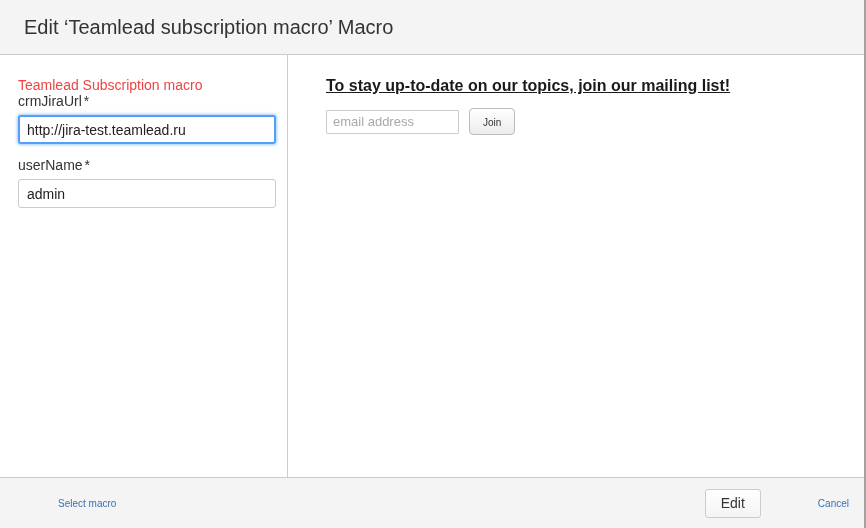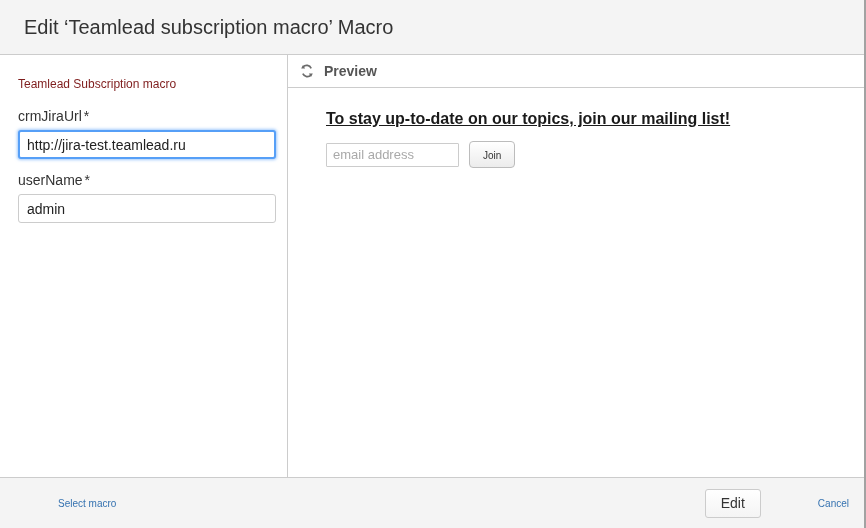--- a/index.html
+++ b/index.html
@@ -40,23 +40,22 @@
     min-height: 0;
     background: #fff;
   }
   .params-panel {
     width: 288px;
     flex: 0 0 288px;
     border-right: 1px solid #ccc;
     padding: 22px 18px 0 18px;
   }
   .macro-name {
-    font-size: 12px;
-    color: #7f1d1d;
-    margin-bottom: 17px;
+    font-size: 14px;
+    color: #ef4444;
   }
   .field-label {
     font-size: 14px;
     color: #333;
     margin-bottom: 6px;
   }
   .field-label .req { color: #333; margin-left: 2px; }
   .text-input {
     display: block;
     width: 258px;
@@ -198,33 +197,20 @@
       </div>
       <input type="text" class="text-input focused" value="http://jira-test.teamlead.ru" style="">
 
       <div class="field-label">
         <span>userName</span><span class="req">*</span>
       </div>
       <input type="text" class="text-input" value="admin" style="">
     </div>
 
     <div class="preview-panel">
-      <div class="preview-header">
-        <button class="refresh-btn">
-          <svg width="16" height="16" viewBox="0 0 16 16" aria-hidden="true">
-            <g fill="none" stroke="#6b6b6b" stroke-width="1.7">
-              <path d="M12.2 5.3 A5 5 0 0 0 4.0 4.0"></path>
-              <path d="M3.8 10.7 A5 5 0 0 0 12.0 12.0"></path>
-            </g>
-            <path d="M2.2 5.6 L6.1 5.6 L4.0 1.9 Z" fill="#6b6b6b"></path>
-            <path d="M13.8 10.4 L9.9 10.4 L12.0 14.1 Z" fill="#6b6b6b"></path>
-          </svg>
-        </button>
-        <span class="preview-label">Preview</span>
-      </div>
 
       <div class="preview-content">
         <div class="preview-heading">To stay up-to-date on our topics, join our mailing list!</div>
         <div class="subscribe-row">
           <input type="text" class="email-input" placeholder="email address" style="">
           <button class="join-btn">Join</button>
         </div>
       </div>
     </div>
 

